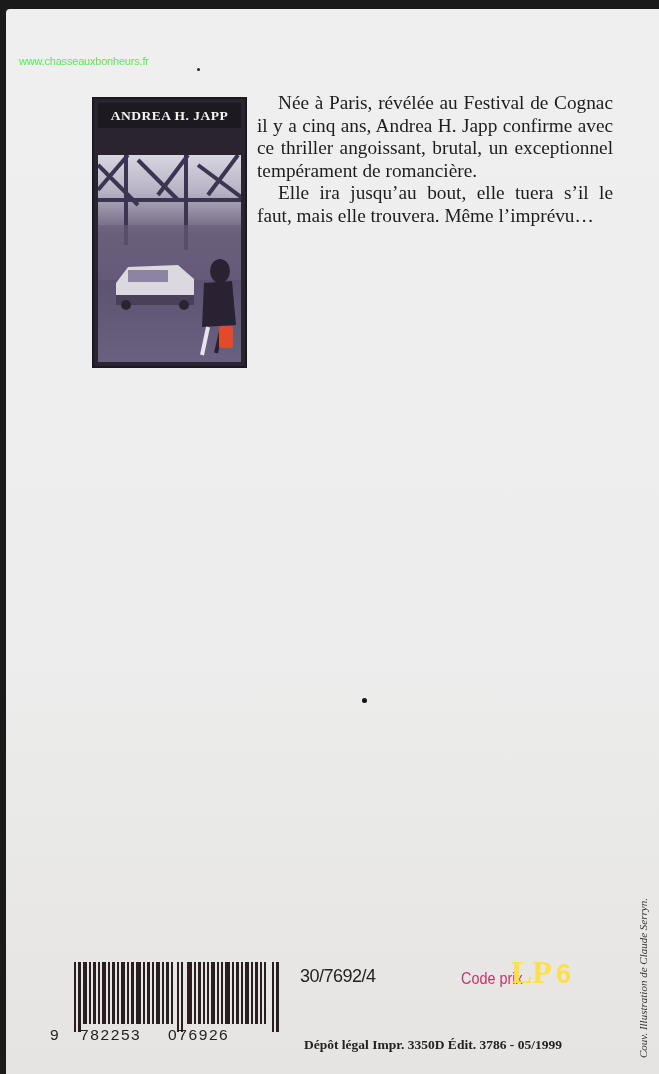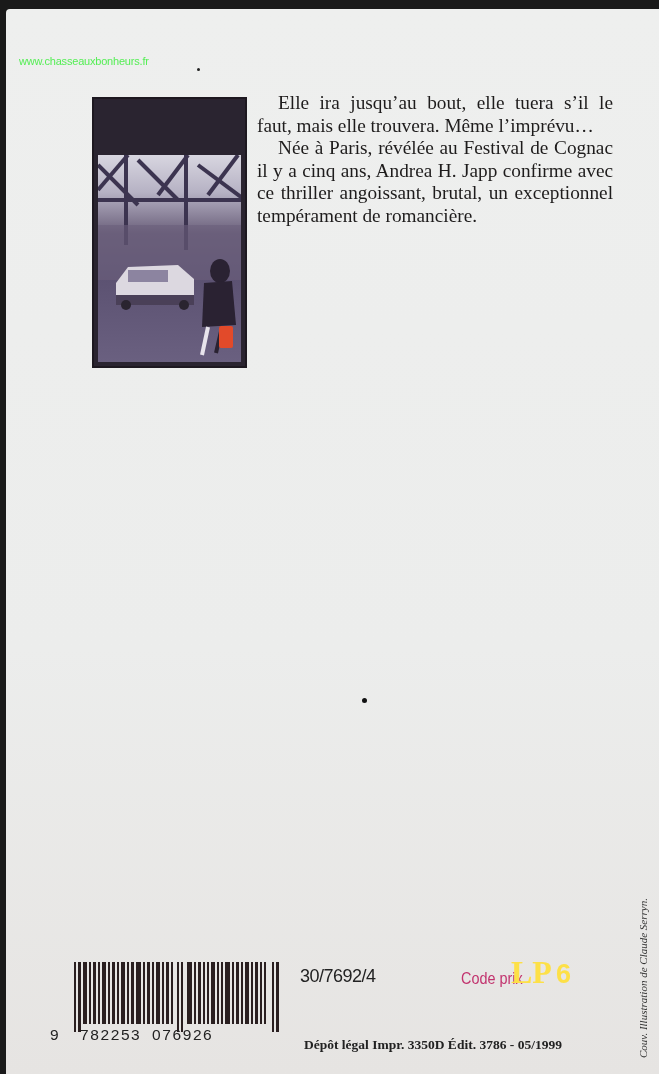--- a/index.html
+++ b/index.html
@@ -62,21 +62,21 @@
   
   .barcode { position: absolute; left: 74px; top: 962px; height: 70px; display: flex; align-items: flex-start; }
   .barcode span { display: block; background: #2a1f20; height: 62px; margin-right: 2px; }
   .barcode span.long { height: 70px; }
   .ean {
     position: absolute; top: 1026px; font-family: "Liberation Sans", "DejaVu Sans", sans-serif;
     font-size: 15.5px; color: #222; letter-spacing: 1.6px;
   }
   .ean-first { left: 50px; }
   .ean-left { left: 80px; }
-  .ean-right { left: 152px; text-align: right; }
+  .ean-right { left: 168px; text-align: right; }
 
   .catalog-num {
     position: absolute; left: 300px; top: 966px;
     font-family: "Liberation Sans", "DejaVu Sans", sans-serif; font-size: 18px; color: #222;
     letter-spacing: -0.5px;
   }
   .code-prix {
     position: absolute; left: 461px; top: 970px;
     font-family: "Liberation Sans", "DejaVu Sans", sans-serif; font-size: 16px; color: #c2336e;
     transform: scaleX(0.9); transform-origin: left;
@@ -100,25 +100,26 @@
 </head>
 <body>
 
 <div class="page"></div>
 
 <div class="watermark">www.chasseauxbonheurs.fr</div>
 <div class="speck" style="left:197px;top:68px;"></div>
 
 <div class="blurb">
   <div class="float-box"></div>
+  <p class="indent">Née à Paris, révélée au Festival de Cognac il y a cinq ans, Andrea H. Japp confirme avec ce thriller angoissant, brutal, un exceptionnel tempérament de romancière.</p>
   <p class="indent">Elle ira jusqu’au bout, elle tuera s’il le faut, mais elle trouvera. Même l’imprévu…</p>
-  <p class="indent">Née à Paris, révélée au Festival de Cognac il y a cinq ans, Andrea H. Japp confirme avec ce thriller angoissant, brutal, un exceptionnel tempérament de romancière.</p>
 </div>
 
 <div class="cover">
+  <div class="cover-author">ANDREA H. JAPP</div>
   <div class="cover-art">
     <svg width="147" height="207" viewBox="0 0 147 207">
       <g stroke="#3c3450" stroke-width="4" fill="none">
         <line x1="0" y1="10" x2="40" y2="50"></line>
         <line x1="30" y1="0" x2="0" y2="35"></line>
         <line x1="40" y1="5" x2="80" y2="45"></line>
         <line x1="90" y1="0" x2="60" y2="40"></line>
         <line x1="100" y1="10" x2="147" y2="45"></line>
         <line x1="140" y1="0" x2="110" y2="40"></line>
         <line x1="0" y1="45" x2="147" y2="45"></line>

